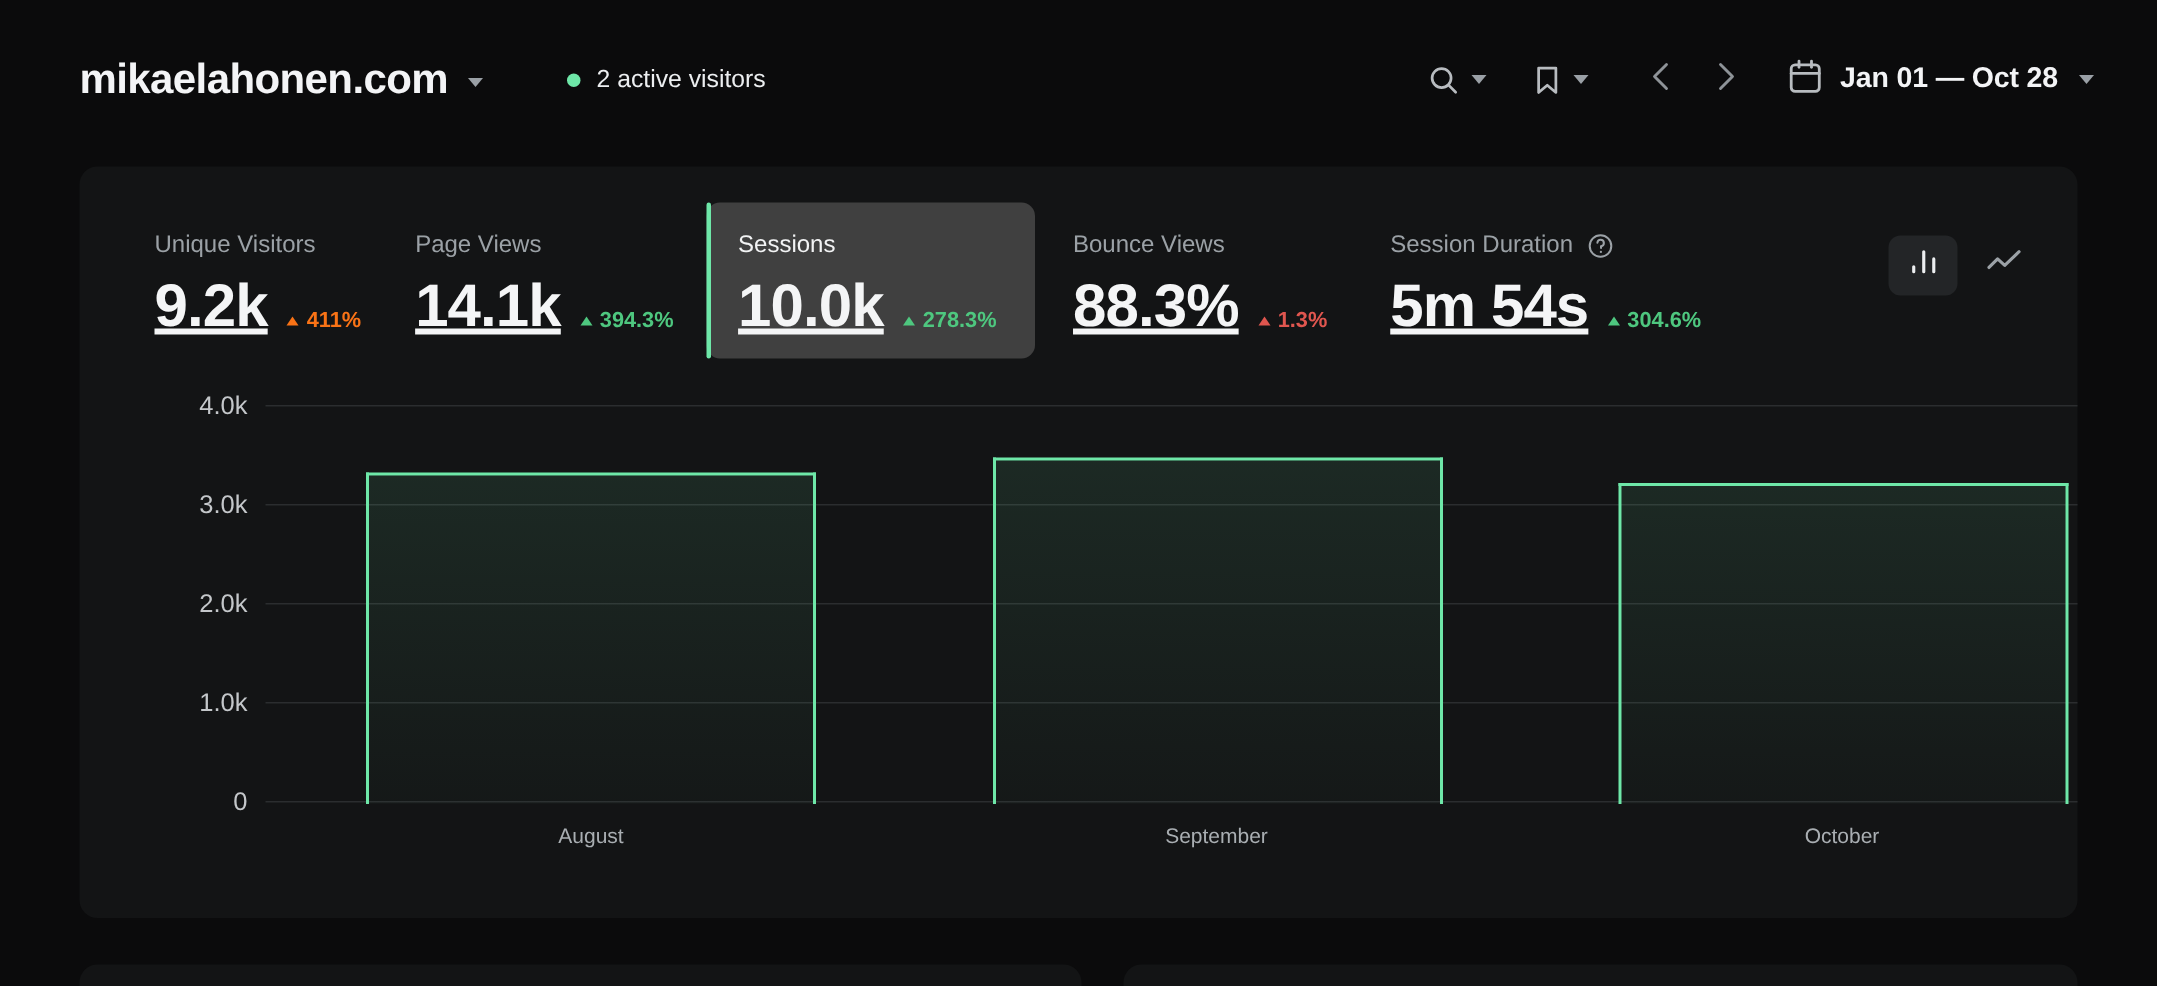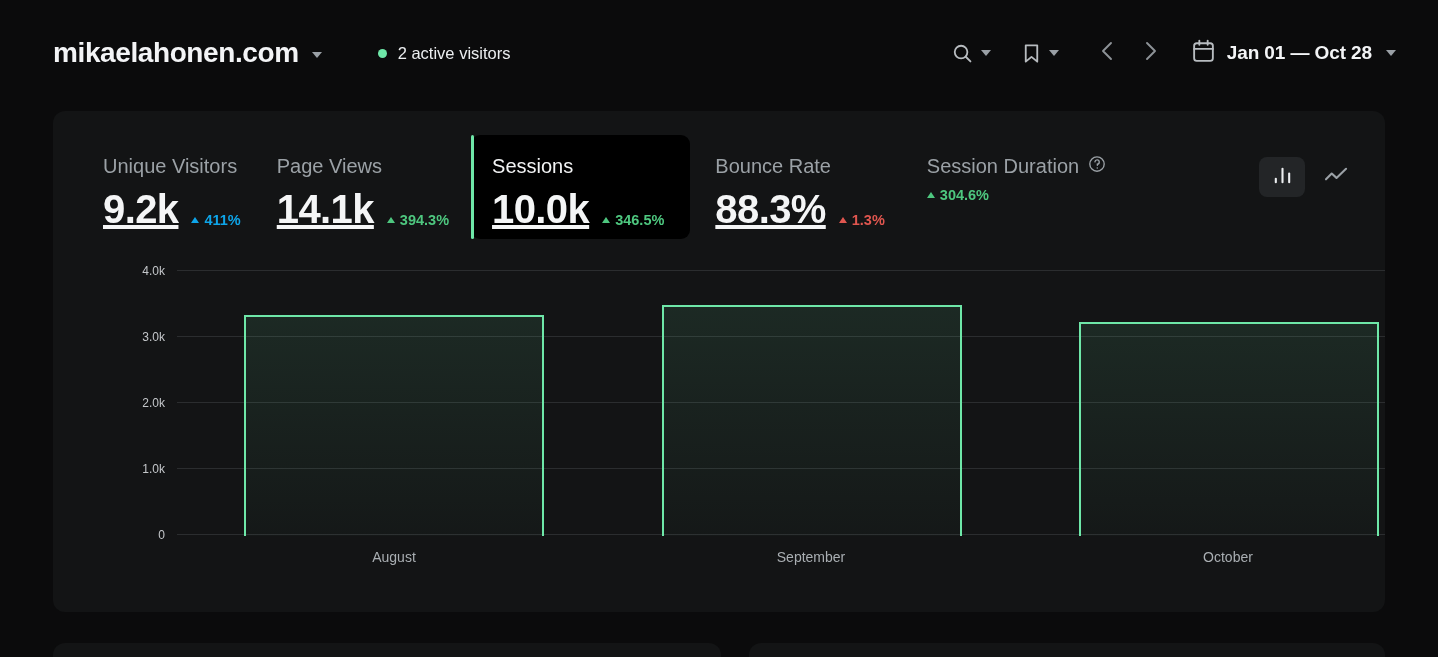--- a/index.html
+++ b/index.html
@@ -61,39 +61,39 @@
 
   
   .metrics {
     position: absolute; left: 0; top: 24px; width: 100%; height: 104px;
     display: flex; align-items: stretch;
   }
   .metric {
     position: relative; padding: 20px 0 0 0; cursor: pointer;
   }
   .metric-label {
-    font-size: 20px; color: #9ba1a6; font-weight: 400; white-space: nowrap;
+    font-size: 16px; color: #9ba1a6; font-weight: 400; white-space: nowrap;
     display: flex; align-items: flex-start; gap: 9px;
   }
   .metric-row { display: flex; align-items: baseline; gap: 13px; margin-top: 9px; }
   .metric-value {
     font-size: 40px; color: #f4f5f6; font-weight: 600; white-space: nowrap;
     letter-spacing: -0.6px;
     text-decoration: underline;
   }
   .metric-delta {
     font-size: 14.5px; font-weight: 600; white-space: nowrap;
     display: flex; align-items: center; gap: 5px;
   }
   .delta-up {
     width: 0; height: 0; border-left: 4.5px solid transparent;
     border-right: 4.5px solid transparent; border-bottom: 6px solid currentColor;
   }
   .metric.selected {
-    background: #000000; border-radius: 9px;
+    background: #404040; border-radius: 9px;
   }
   .metric.selected .metric-label { color: #f2f3f4; font-weight: 500; }
   .metric.selected::before {
     content: ""; position: absolute; left: 0; top: 0; bottom: 0; width: 3px;
     background: #6ee7a8; border-radius: 3px;
   }
 
   .chart-toggle {
     position: absolute; right: 26px; top: 22px;
     display: flex; align-items: center; gap: 8px;
@@ -102,21 +102,21 @@
     width: 46px; height: 40px; border-radius: 8px;
     display: flex; align-items: center; justify-content: center; cursor: pointer;
   }
   .ct-btn.active { background: #232527; }
 
   
   .chart { position: absolute; left: 0; top: 155px; width: 100%; height: 330px; }
 
   .ylabel {
     position: absolute; right: 0; transform: translateY(-50%);
-    font-size: 12px; color: #c4c7ca; white-space: nowrap;
+    font-size: 17px; color: #c4c7ca; white-space: nowrap;
   }
   .ylabels { position: absolute; left: 0; top: 0; width: 112px; height: 270px; }
   .gridlines { position: absolute; left: 124px; top: 0; right: 0; height: 270px; }
   .gridline {
     position: absolute; left: 0; right: 0; height: 1px; background: #2b2d2f;
   }
   .plot {
     position: absolute; left: 124px; top: 0; right: 0; height: 270px;
   }
   .bar {
@@ -209,21 +209,21 @@
 <div class="panel">
 
   <div class="metrics">
 
     <div class="metric" style="margin-left:36px;padding-left:14px;padding-right:22px;">
       <div class="metric-label">
         <span>Unique Visitors</span>
       </div>
       <div class="metric-row">
         <span class="metric-value">9.2k</span>
-        <span class="metric-delta" style="color:#0ea5e9;">
+        <span class="metric-delta" style="color:#f97316;">
           <span class="delta-up"></span>
           <span>411%</span>
         </span>
       </div>
     </div>
 
     <div class="metric" style="padding-left:14px;padding-right:22px;">
       <div class="metric-label">
         <span>Page Views</span>
       </div>
@@ -237,28 +237,28 @@
     </div>
 
     <div class="metric selected" style="padding-left:21px;padding-right:26px;">
       <div class="metric-label">
         <span>Sessions</span>
       </div>
       <div class="metric-row">
         <span class="metric-value">10.0k</span>
         <span class="metric-delta" style="color:#4ec77f;">
           <span class="delta-up"></span>
-          <span>346.5%</span>
+          <span>278.3%</span>
         </span>
       </div>
     </div>
 
     <div class="metric" style="padding-left:25px;padding-right:22px;">
       <div class="metric-label">
-        <span>Bounce Rate</span>
+        <span>Bounce Views</span>
       </div>
       <div class="metric-row">
         <span class="metric-value">88.3%</span>
         <span class="metric-delta" style="color:#e0564f;">
           <span class="delta-up"></span>
           <span>1.3%</span>
         </span>
       </div>
     </div>
 
@@ -267,20 +267,21 @@
         <span>Session Duration</span>
         <span style="display:flex;">
           <svg width="18" height="18" viewBox="0 0 20 20" fill="none" stroke="#9ba1a6" stroke-width="1.5">
             <circle cx="10" cy="10" r="8"></circle>
             <path d="M7.7 7.6a2.4 2.4 0 1 1 2.7 2.6v1.3" stroke-linecap="round"></path>
             <circle cx="10.3" cy="14.4" r="0.85" fill="#9ba1a6" stroke="none"></circle>
           </svg>
         </span>
       </div>
       <div class="metric-row">
+        <span class="metric-value">5m 54s</span>
         <span class="metric-delta" style="color:#4ec77f;">
           <span class="delta-up"></span>
           <span>304.6%</span>
         </span>
       </div>
     </div>
 
     <div class="chart-toggle">
       <div class="ct-btn active">
         <span>

